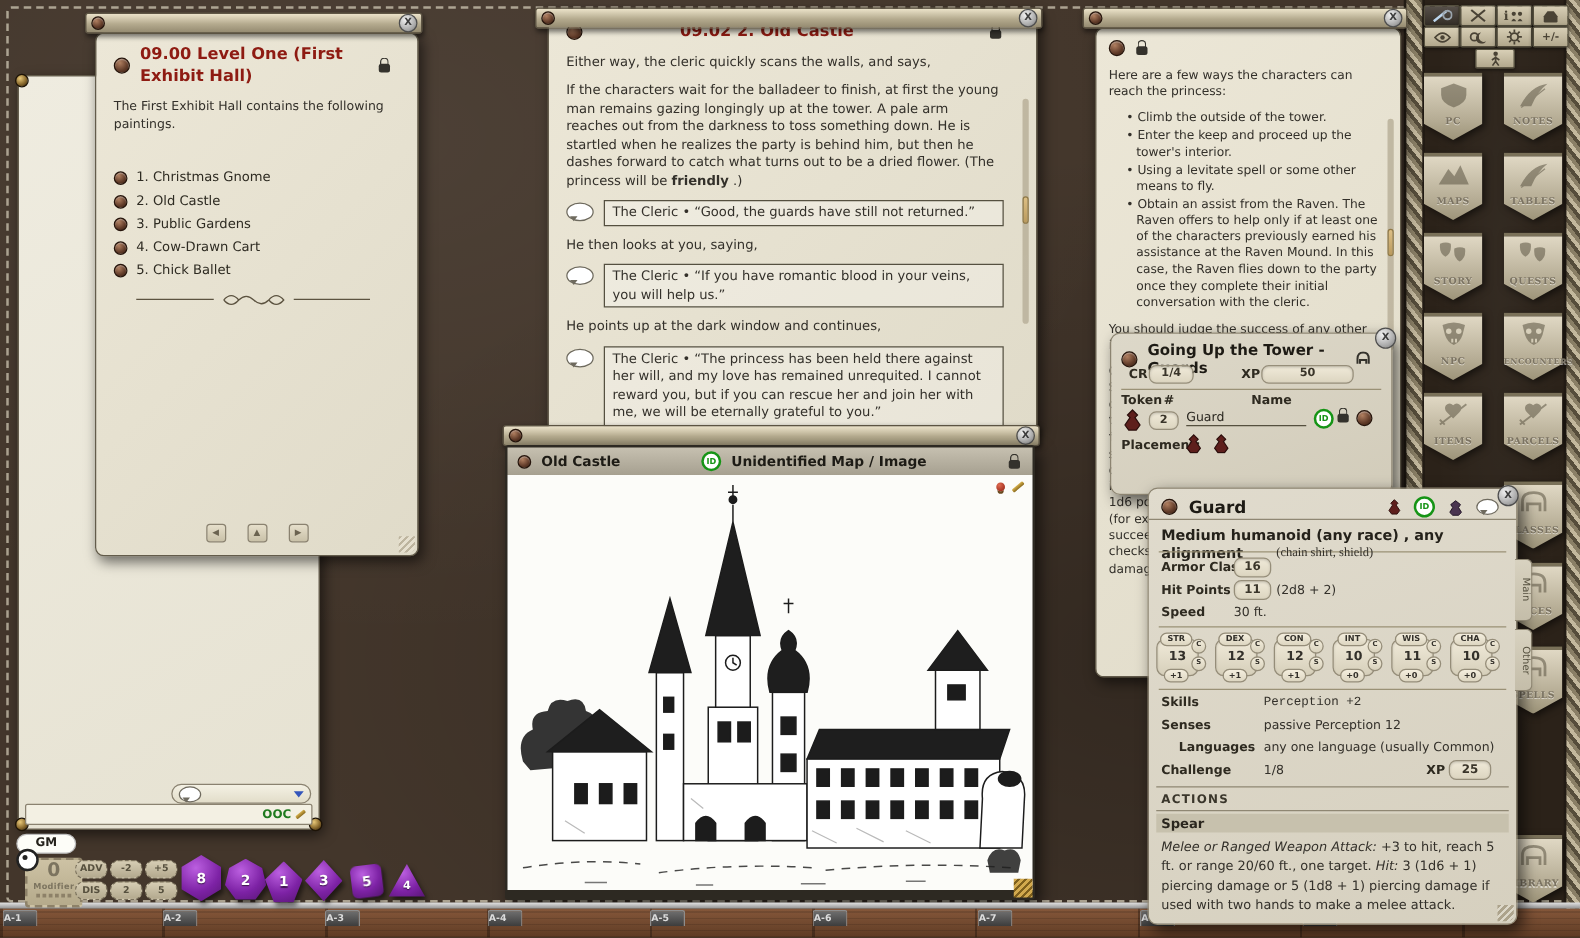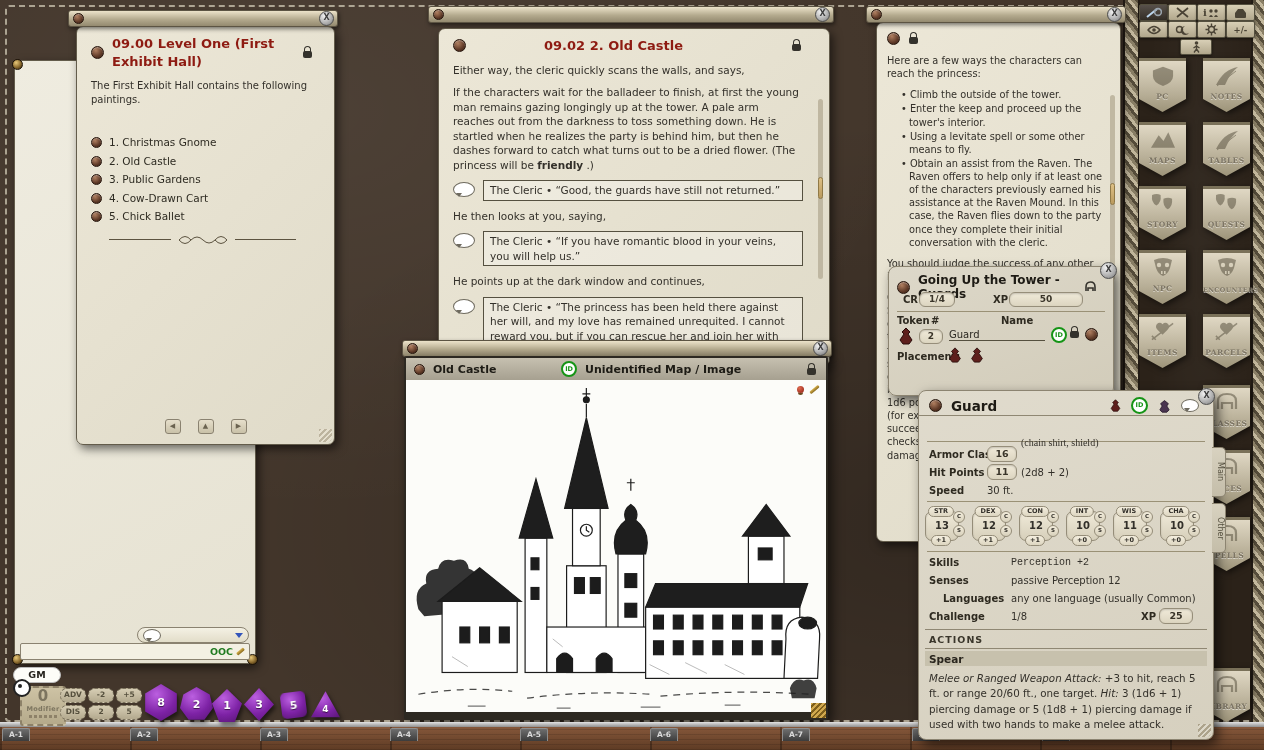--- a/index.html
+++ b/index.html
@@ -73,21 +73,21 @@
   .banner .cloth{position:absolute;inset:0;background:linear-gradient(#e0d8c4,#b4ab93 70%,#9d9479);border-top:3px solid #7a7159;clip-path:polygon(0 0,100% 0,100% 76%,50% 100%,0 76%);}
   .banner .blabel{position:absolute;left:0;right:0;bottom:11px;text-align:center;font-family:"DejaVu Serif",serif;font-weight:bold;font-size:7.5px;letter-spacing:.4px;color:#7b7362;text-shadow:0 1px 0 rgba(255,255,255,.55);}
   .banner svg{position:absolute;top:7px;left:50%;transform:translateX(-50%);opacity:.55;}
   .banner.sq .blabel{font-size:6.3px;}
   
   .shelf-lip{position:absolute;left:0;top:722px;width:1264px;height:5px;background:linear-gradient(#e3e3e3,#8f8f8f);z-index:45;}
   .wood{position:absolute;left:0;top:727px;width:1264px;height:23px;z-index:45;
     background:repeating-linear-gradient(90deg, rgba(0,0,0,.28) 0 2px, transparent 2px 130px),
       repeating-linear-gradient(0deg, rgba(0,0,0,.12) 0 1px, transparent 1px 5px),
       linear-gradient(#85573a,#5e3b24);}
-  .slot{position:absolute;top:728px;width:26px;height:12px;background:linear-gradient(#6e6e6e,#3c3c3c);border:1px solid #8d8d8d;border-bottom:none;border-radius:2px 2px 0 0;color:#dcdcdc;font-size:7.5px;font-weight:bold;text-align:center;line-height:12px;z-index:46;}
+  .slot{position:absolute;top:728px;width:26px;height:12px;background:linear-gradient(#6e6e6e,#3c3c3c);border:1px solid #8d8d8d;border-bottom:none;border-radius:2px 2px 0 0;color:#dcdcdc;font-size:7.5px;font-weight:bold;line-height:12px;z-index:46;}
   .die{position:absolute;z-index:46;filter:drop-shadow(2px 3px 2px rgba(0,0,0,.55));}
   .die .shape{position:absolute;inset:0;background:radial-gradient(circle at 38% 28%, #bb5fe0, #7d22a5 55%, #54156f);}
   .die .num{position:absolute;inset:0;display:flex;align-items:center;justify-content:center;color:#fff;font-weight:bold;font-size:11px;text-shadow:0 1px 1px rgba(0,0,0,.6);}
   .qbtn{position:absolute;width:24px;height:13px;background:linear-gradient(#d6cdb4,#b3a98e);border:1px dashed #7a715c;border-radius:7px;color:#56503e;font-size:7.5px;font-weight:bold;text-align:center;line-height:12px;z-index:46;}
   .gm-pill{position:absolute;left:13px;top:667px;width:46px;height:14px;background:#fdfdf8;border-radius:8px;border:1px solid #bbb;text-align:center;font-size:9.5px;font-weight:bold;color:#24211b;line-height:14px;z-index:46;}
   .modbox{position:absolute;left:20px;top:686px;width:42px;height:36px;background:linear-gradient(#cdc2a4,#b5aa8b);border:2px dashed #8d8168;border-radius:3px;z-index:46;text-align:center;color:#7c745f;}
   .modbox .v{font-size:15px;font-weight:bold;line-height:17px;}
   .modbox .l{font-size:6.5px;font-weight:bold;letter-spacing:.3px;}
   .modbox .dots{display:flex;gap:2px;justify-content:center;margin-top:2px;}
   .modbox .dots i{width:3px;height:3px;background:#8d8168;display:block;}
@@ -174,21 +174,21 @@
     <div class="navbtn">▲</div>
     <div class="navbtn">▶</div>
   </div>
   <div class="cornerfold"></div>
 </div>
 
 <div class="tbar" style="left:428px;top:6px;width:404px;z-index:21;">
   <span class="knob sm" style="position:absolute;left:4px;top:2px;"></span>
   <span class="xbtn" style="right:3px;top:0px;">X</span>
 </div>
-<div class="parch" style="left:438px;top:28px;width:390px;height:336px;z-index:20;">
+<div class="parch" style="left:438px;top:8px;width:390px;height:336px;z-index:20;">
   <div class="story-body" style="padding-right:26px;">
     <div class="ttl-row">
       <span class="knob"></span>
       <span class="t redtitle" style="text-align:left;padding-left:70px;">09.02 2. Old Castle</span>
       <span class="lockwrap" style="position:relative;width:12px;height:15px;display:inline-block;">
           <span class="lock"></span>
         </span>
     </div>
     <p>Either way, the cleric quickly scans the walls, and says,</p>
     <p><span>If the characters wait for the balladeer to finish, at first the young man remains gazing longingly up at the tower. A pale arm reaches out from the darkness to toss something down. He is startled when he realizes the party is behind him, but then he dashes forward to catch what turns out to be a dried flower. (The princess will be </span><b>friendly</b><span> .)</span></p>
@@ -369,20 +369,21 @@
     <svg width="13" height="13" viewBox="0 0 18 18">
         <path d="M9 1 l4 4 -2 2 4 6 -3 4 h-6 l-3 -4 4 -6 -2 -2 z" fill="#5e1f1c" stroke="#2a0d0b"></path>
       </svg>
     <span class="idb" style="width:13px;height:13px;line-height:13px;">ID</span>
     <svg width="15" height="14" viewBox="0 0 18 18">
         <path d="M9 2 l5 4 -2 3 3 5 -3 3 h-6 l-3 -3 3 -5 -2 -3 z" fill="#4a3550" stroke="#221627"></path>
       </svg>
     <span class="bubble"></span>
   </div>
   <div class="hr" style="top:24px;left:0;right:0;border-color:#8f8773;"></div>
+  <span style="position:absolute;left:10px;top:30px;font-weight:bold;font-size:11.5px;color:#24211a;">Medium humanoid (any race) , any alignment</span>
   <div class="hr" style="top:50px;"></div>
   <span class="lbl" style="position:absolute;left:10px;top:58px;">Armor Class</span>
   <div class="fgbox" style="left:68px;top:55px;width:28px;height:14px;font-size:9.5px;line-height:14px;">16</div>
   <span style="position:absolute;left:102px;top:46px;font-size:10px;font-family:Liberation Serif, serif;">(chain shirt, shield)</span>
   <span class="lbl" style="position:absolute;left:10px;top:76px;">Hit Points</span>
   <div class="fgbox" style="left:68px;top:73px;width:28px;height:14px;font-size:9.5px;line-height:14px;">11</div>
   <span style="position:absolute;left:102px;top:76px;font-size:10px;">(2d8 + 2)</span>
   <span class="lbl" style="position:absolute;left:10px;top:94px;">Speed</span>
   <span style="position:absolute;left:68px;top:94px;font-size:10px;">30 ft.</span>
   <div class="hr" style="top:110px;"></div>

